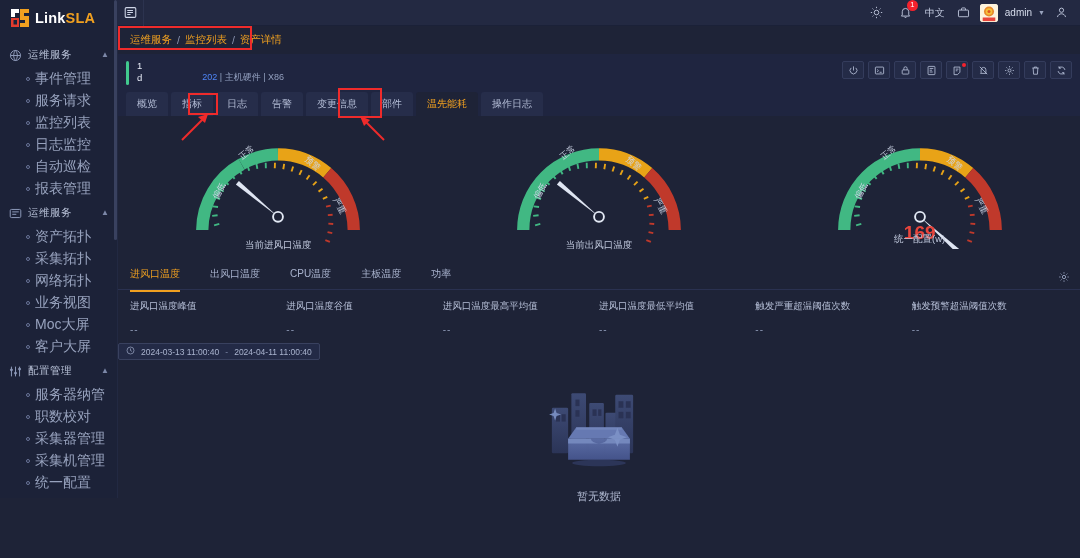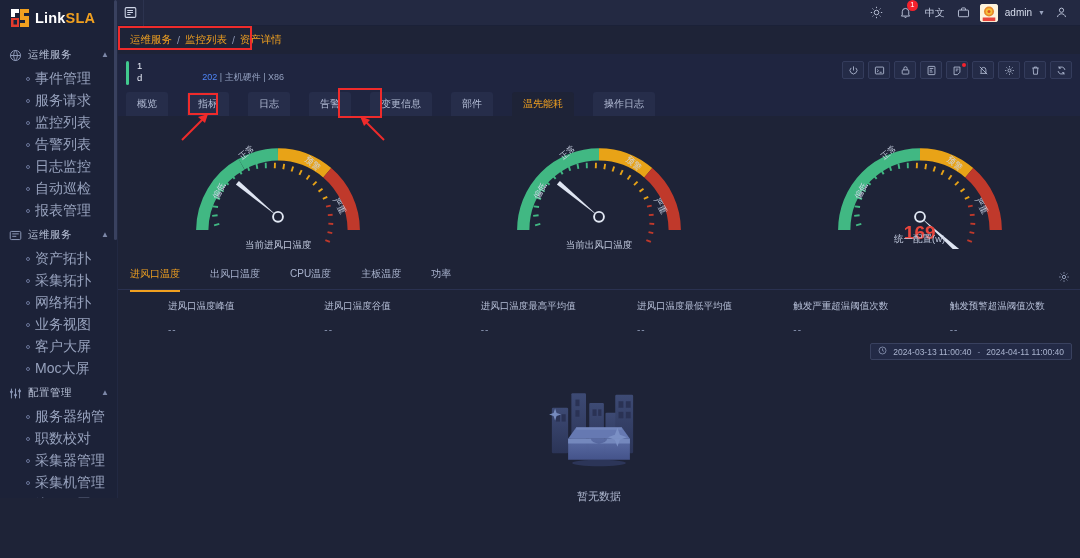--- a/index.html
+++ b/index.html
@@ -111,21 +111,21 @@
   .asset-actions { position: absolute; right: 8px; top: 7px; display: flex; gap: 4px; }
   .act-btn {
     width: 22px; height: 18px; border: 1px solid #343c5c; border-radius: 2px;
     background: #242b47; color: #b9c2db;
     display: flex; align-items: center; justify-content: center; cursor: pointer;
     position: relative;
   }
   .act-dot { position: absolute; top: 1px; right: 1px; width: 4px; height: 4px; border-radius: 50%; background: #f5222d; }
 
   
-  .tabs { display: flex; gap: 19px; padding: 4px 0 0 0; position: relative; }
+  .tabs { display: flex; gap: 3px; padding: 4px 0 0 0; position: relative; }
   .tab {
     padding: 4px 10px 5px 10px; font-size: 10px;
     color: #b4bdd6; background: #262d4a; cursor: pointer;
     border-radius: 3px 3px 0 0; border: 1px solid transparent; border-bottom: none;
     white-space: nowrap;
   }
   .tab.active { color: #f0a020; background: #1e2337; }
 
   
   .content { flex: 1; background: #1e2337; position: relative; overflow: hidden; }
@@ -146,26 +146,26 @@
     margin-right: 16px; line-height: 26px;
   }
   .metric-tab.active { color: #f0a020; }
   .metric-tab.active::after {
     content: ""; position: absolute; left: 0; right: 14px; bottom: 1px; height: 2px; background: #f0a020;
   }
   .metric-gear { margin-left: auto; color: #9aa5c2; cursor: pointer; display:flex; }
 
   
   .stats { display: flex; padding: 10px 12px 0 12px; }
-  .stat { flex: 1; margin-left: 38px; }
+  .stat { flex: 1; }
   .stat-label { font-size: 9.5px; color: #b6bfd7; }
   .stat-value { font-size: 10px; color: #8a95b2; margin-top: 11px; letter-spacing: 1px; }
 
   
-  .date-row { display: flex; justify-content: flex-end; padding: 8px 8px 0 0; }
+  .date-row { display: flex; justify-content: flex-start; padding: 8px 8px 0 0; }
   .date-box {
     display: flex; align-items: center; gap: 6px;
     border: 1px solid #39415f; border-radius: 2px; background: #232a46;
     padding: 2px 7px; color: #aab4cf; font-size: 8.5px; cursor: pointer;
   }
   .date-box .dash { color: #7c86a5; }
 
   
   .empty { display: flex; flex-direction: column; align-items: center; justify-content: space-between; padding-top: 18px; }
   .empty-text { color: #aeb7cf; font-size: 11px; margin-top: 6px; }
@@ -214,24 +214,20 @@
       <div class="nav-item">
           <span class="dot"></span>
           <span>服务请求</span>
         </div>
       <div class="nav-item">
           <span class="dot"></span>
           <span>监控列表</span>
         </div>
       <div class="nav-item">
           <span class="dot"></span>
-          <span>告警列表</span>
-        </div>
-      <div class="nav-item">
-          <span class="dot"></span>
           <span>日志监控</span>
         </div>
       <div class="nav-item">
           <span class="dot"></span>
           <span>自动巡检</span>
         </div>
       <div class="nav-item">
           <span class="dot"></span>
           <span>报表管理</span>
         </div>
@@ -257,25 +253,25 @@
       <div class="nav-item">
           <span class="dot"></span>
           <span>网络拓扑</span>
         </div>
       <div class="nav-item">
           <span class="dot"></span>
           <span>业务视图</span>
         </div>
       <div class="nav-item">
           <span class="dot"></span>
+          <span>Moc大屏</span>
+        </div>
+      <div class="nav-item">
+          <span class="dot"></span>
           <span>客户大屏</span>
-        </div>
-      <div class="nav-item">
-          <span class="dot"></span>
-          <span>Moc大屏</span>
         </div>
 
       <div class="nav-group-head">
         <span class="gicon">
           <svg width="13" height="13" viewBox="0 0 16 16" fill="none" stroke="#8f9bbb" stroke-width="1.2">
             <path d="M3 2v12M8 2v12M13 2v12"></path>
               <circle cx="3" cy="6" r="1.3"></circle>
               <circle cx="8" cy="10" r="1.3"></circle>
               <circle cx="13" cy="5" r="1.3"></circle>
           </svg>

